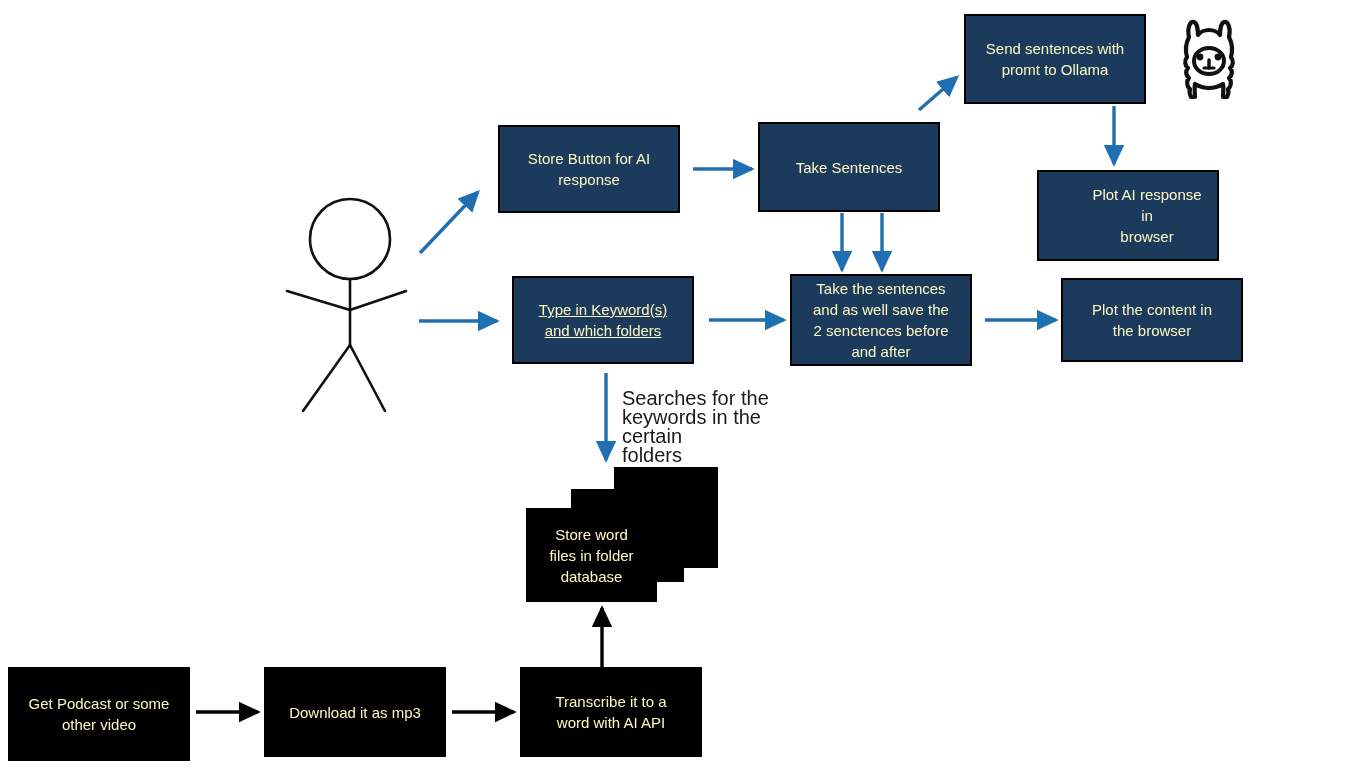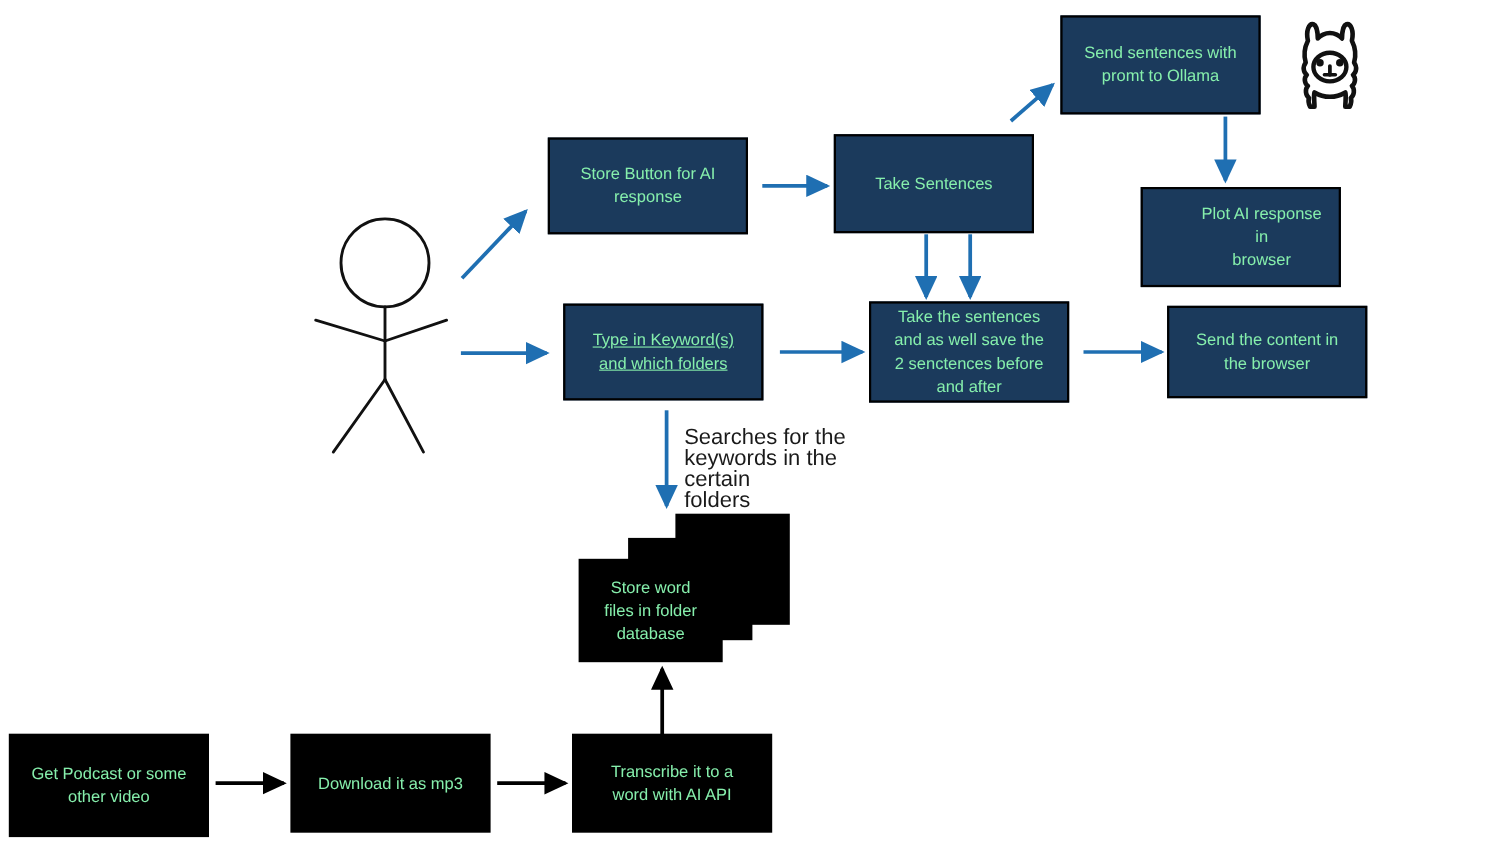--- a/index.html
+++ b/index.html
@@ -21,21 +21,21 @@
     width: 1369px;
     height: 768px;
   }
   .node {
     position: absolute;
     box-sizing: border-box;
     display: flex;
     align-items: center;
     justify-content: center;
     text-align: center;
-    color: #86efac;
+    color: #fef9c3;
     font-size: 15px;
     line-height: 21px;
     padding: 4px 10px;
     white-space: pre-line;
   }
   .node.navy {
     background: #1b3a5c;
     border: 2px solid #000000;
   }
   .node.black {
@@ -158,21 +158,21 @@
   </div>
 
   <div class="node navy" style="left:790px; top:274px; width:182px; height:92px;">
     <span>Take the sentences
 and as well save the
 2 senctences before
 and after</span>
   </div>
 
   <div class="node navy" style="left:1061px; top:278px; width:182px; height:84px;">
-    <span>Send the content in
+    <span>Plot the content in
 the browser</span>
   </div>
 
   <div class="annot" style="left:622px; top:389px; width:175px;">Searches for the
 keywords in the certain
 folders</div>
 
   <div class="stack-layer" style="left:614px; top:467px; width:104px; height:101px;"></div>
   <div class="stack-layer" style="left:571px; top:489px; width:113px; height:93px;"></div>
   <div class="node black" style="left:526px; top:508px; width:131px; height:94px; font-size:15px;">

